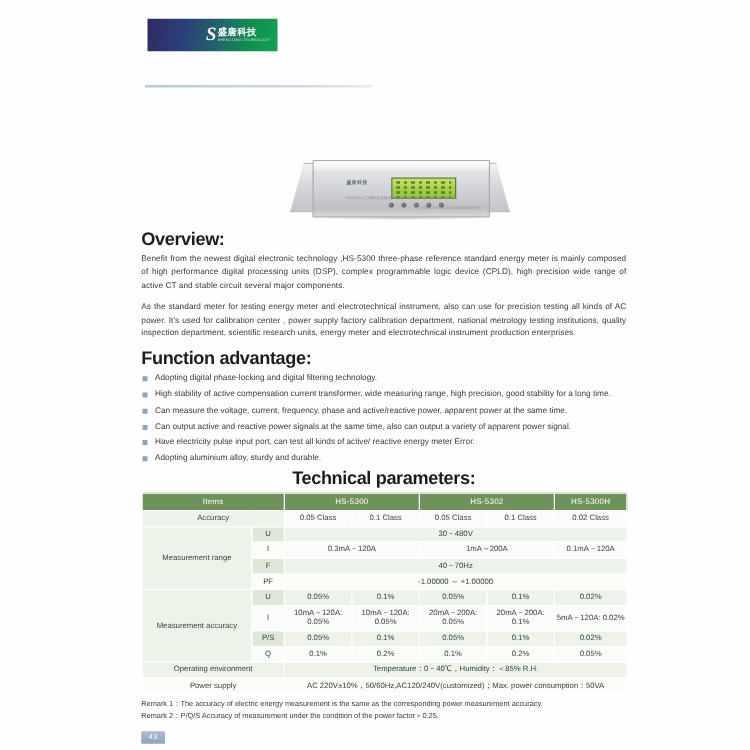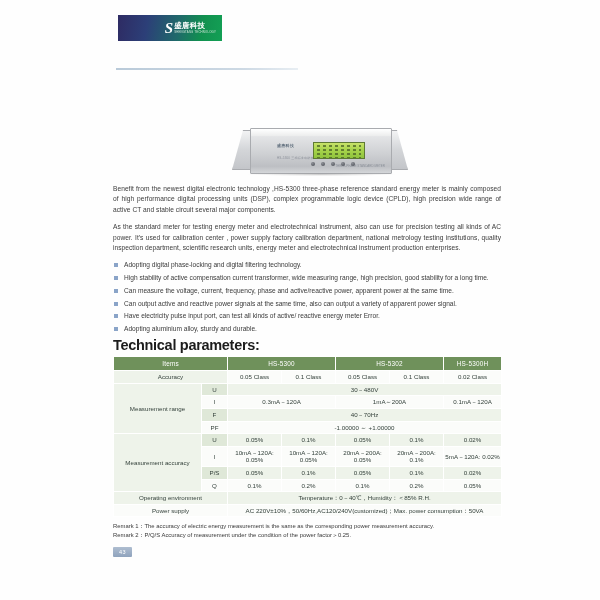--- a/index.html
+++ b/index.html
@@ -245,21 +245,21 @@
   ul.bullets li .bsq {
     position: absolute;
     left: 1px;
     top: 3px;
     width: 4px;
     height: 4px;
     background: #8aa4c8;
   }
 
   
-  .tp-title { margin-top: 7px; }
+  .tp-title { margin-top: 7px; text-align: center; }
   table.spec {
     width: 388px;
     border-collapse: collapse;
     table-layout: fixed;
     margin-top: 3px;
     font-size: 6.2px;
   }
   table.spec td, table.spec th {
     border: 1px solid #ffffff;
     text-align: center;
@@ -341,23 +341,25 @@
         <div class="dev-btn"></div>
         <div class="dev-btn"></div>
         <div class="dev-btn"></div>
       </div>
     </div>
     <div class="dev-shadow"></div>
   </div>
 
   <div class="content">
 
+    <h2 class="section">Overview:</h2>
     <p class="para">Benefit from the newest digital electronic technology ,HS-5300 three-phase reference standard energy meter is mainly composed of high performance digital processing units (DSP), complex programmable logic device (CPLD), high precision wide range of active CT and stable circuit several major components.</p>
     <p class="para">As the standard meter for testing energy meter and electrotechnical instrument, also can use for precision testing all kinds of AC power. It's used for calibration center , power supply factory calibration department, national metrology testing institutions, quality inspection department, scientific research units, energy meter and electrotechnical instrument production enterprises.</p>
 
+    <h2 class="section">Function advantage:</h2>
     <ul class="bullets">
       <li><span class="bsq"></span><span>Adopting digital phase-locking and digital filtering technology.</span></li>
       <li><span class="bsq"></span><span>High stability of active compensation current transformer, wide measuring range, high precision, good stability for a long time.</span></li>
       <li><span class="bsq"></span><span>Can measure the voltage, current, frequency, phase and active/reactive power, apparent power at the same time.</span></li>
       <li><span class="bsq"></span><span>Can output active and reactive power signals at the same time, also can output a variety of apparent power signal.</span></li>
       <li><span class="bsq"></span><span>Have electricity pulse input port, can test all kinds of active/ reactive energy meter Error.</span></li>
       <li><span class="bsq"></span><span>Adopting aluminium alloy, sturdy and durable.</span></li>
     </ul>
 
     <h2 class="section tp-title">Technical parameters:</h2>

